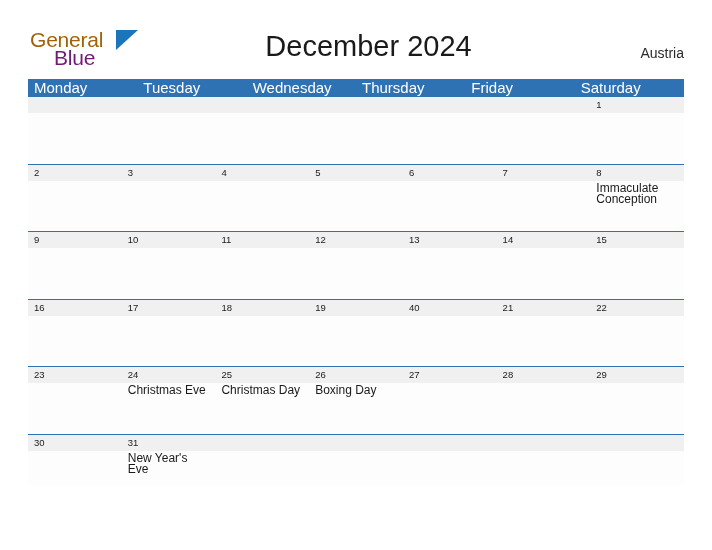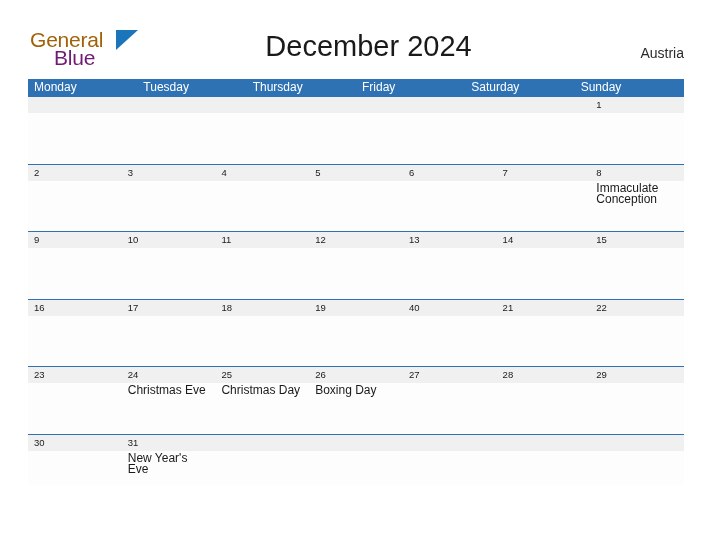--- a/index.html
+++ b/index.html
@@ -87,21 +87,21 @@
     width: 656px;
   }
 
   .weekday-header {
     display: flex;
     background: #2e72b4;
     height: 17px;
   }
   .weekday-cell {
     flex: 1 1 0;
-    font-size: 12px;
+    font-size: 15px;
     color: #ffffff;
     line-height: 17px;
     padding-left: 6px;
     box-sizing: border-box;
     white-space: nowrap;
   }
 
   .week-row {
     border-top: 1.5px solid #2e72b4;
     position: relative;
@@ -171,24 +171,24 @@
 
   <div class="country-label">Austria</div>
 
 </div>
 
 <div class="calendar">
 
   <div class="weekday-header">
     <div class="weekday-cell">Monday</div>
     <div class="weekday-cell">Tuesday</div>
+    <div class="weekday-cell">Wednesday</div>
     <div class="weekday-cell">Thursday</div>
     <div class="weekday-cell">Friday</div>
     <div class="weekday-cell">Saturday</div>
-    <div class="weekday-cell">Sunday</div>
   </div>
 
   <div class="week-row">
     <div class="number-band"></div>
     <div class="day-cells">
       <div class="day-cell empty">
         <span class="day-number"></span>
         <span class="day-event"></span>
       </div>
       <div class="day-cell empty">

